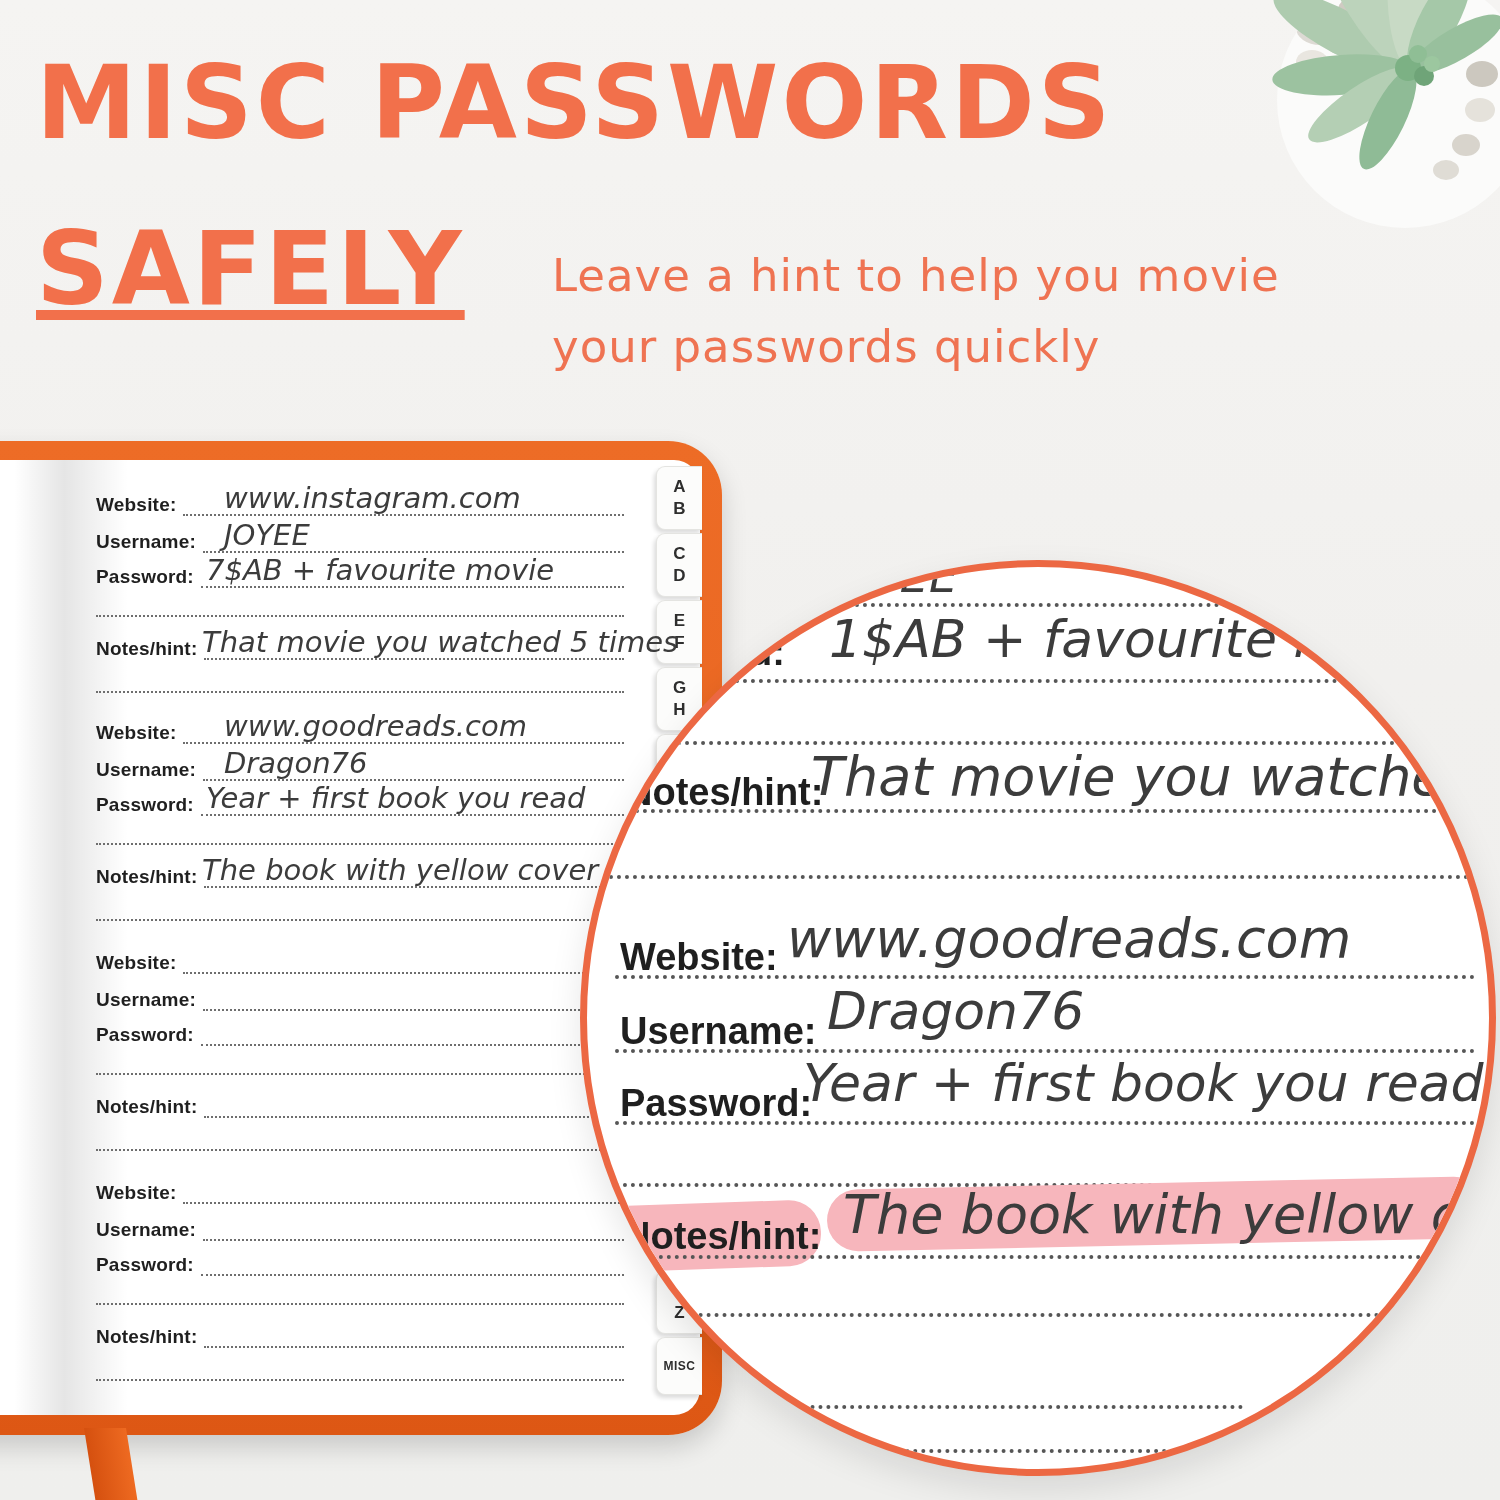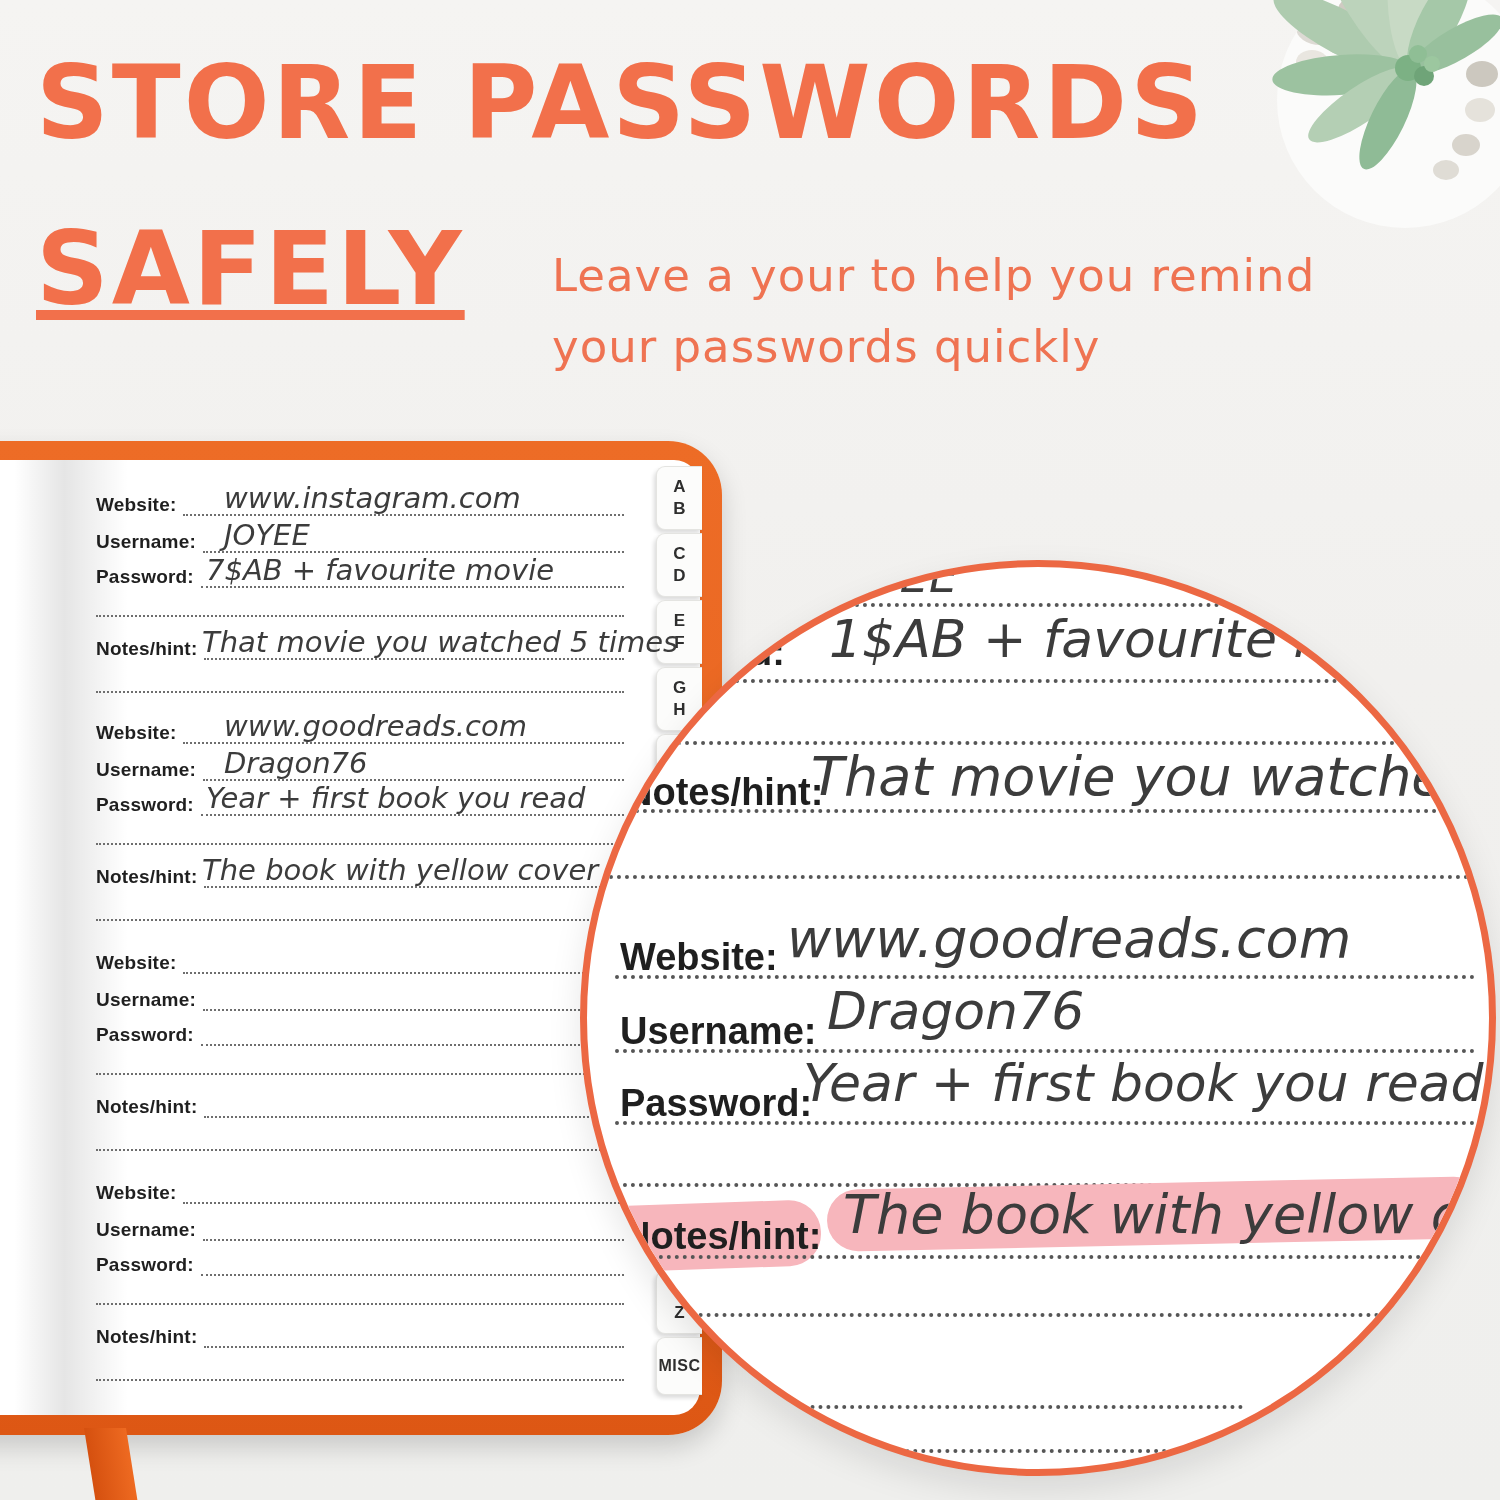--- a/index.html
+++ b/index.html
@@ -40,21 +40,21 @@
     background:linear-gradient(90deg,rgba(255,255,255,0) 0%,rgba(0,0,0,0.10) 42%,rgba(255,255,255,0) 95%);}
   .ribbon{position:absolute;left:84px;top:1428px;width:42px;height:74px;
     background:linear-gradient(90deg,#D5500F,#EE6A21);
     transform:skewX(9deg);transform-origin:top left;}
   
   .tab{position:absolute;left:656px;width:45px;height:62px;
     background:#FCFCFB;border:1px solid #E4E4E1;border-right:none;
     border-radius:9px 0 0 9px;box-shadow:-2px 3px 4px rgba(0,0,0,0.14);
     display:flex;align-items:center;justify-content:center;text-align:center;
     font-size:17px;font-weight:bold;color:#2e2e2e;line-height:22px;white-space:pre-line;}
-  .tab.small{font-size:16px;height:56px;letter-spacing:0.5px;}
+  .tab.small{font-size:12px;height:56px;letter-spacing:0.5px;}
   
   .p-row{position:absolute;left:96px;width:528px;display:flex;align-items:flex-end;gap:7px;}
   .p-label{font-size:19px;font-weight:bold;color:var(--ink);letter-spacing:0.2px;
     white-space:nowrap;line-height:22px;}
   .p-dots{flex:1;height:7px;border-bottom:2px dotted var(--dot);}
   .p-hw{position:absolute;bottom:1px;font-family:"DejaVu Sans",sans-serif;font-style:italic;
     font-size:29px;color:var(--hw-ink);white-space:nowrap;letter-spacing:0px;}
   .p-hw:empty{display:none;}
   
   .mag{position:absolute;left:580px;top:560px;width:916px;height:916px;box-sizing:border-box;
@@ -64,24 +64,24 @@
   .m-hw{position:absolute;font-family:"DejaVu Sans",sans-serif;font-style:italic;
     color:var(--hw-ink);white-space:nowrap;}
   .m-dots{position:absolute;height:8px;border-bottom:4px dotted #565656;}
   .hl{position:absolute;background:var(--hl);border-radius:32px;}
 </style>
 </head>
 <body>
 
 <div class="canvas">
 
-  <div class="title t1">STORE PASSWORDS</div>
+  <div class="title t1">MISC PASSWORDS</div>
   <div class="title t2">SAFELY</div>
   <div class="subtitle">
-    <div>Leave a your to help you remind</div>
+    <div>Leave a hint to help you movie</div>
     <div>your passwords quickly</div>
   </div>
 
   <svg class="plant" viewBox="0 0 300 260">
     <defs>
       <clipPath id="potClip">
           <circle cx="205" cy="100" r="128"></circle>
         </clipPath>
     </defs>
     <circle cx="205" cy="100" r="128" fill="#FBFBFA"></circle>

